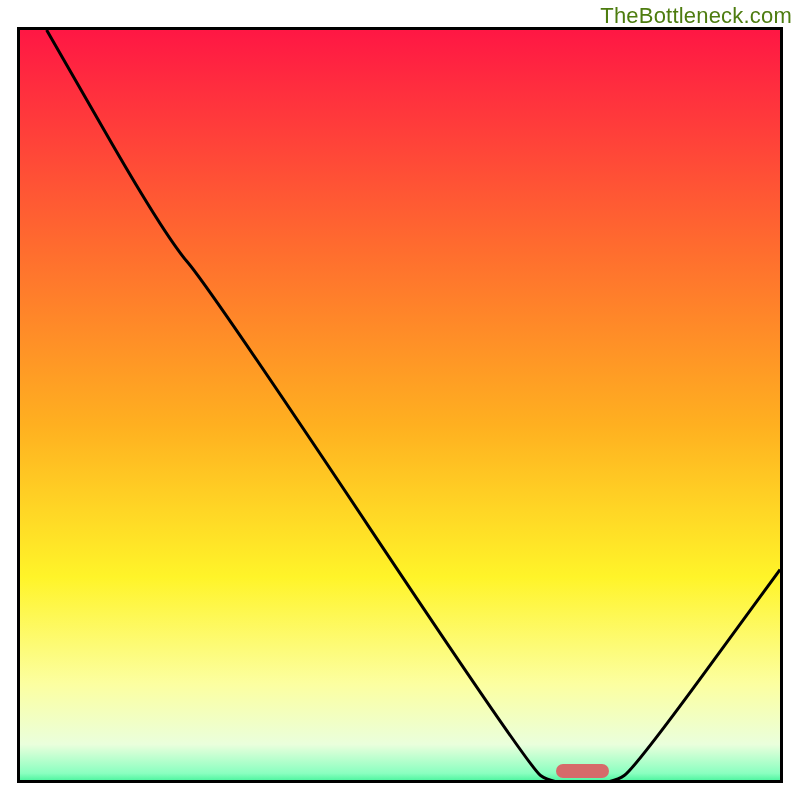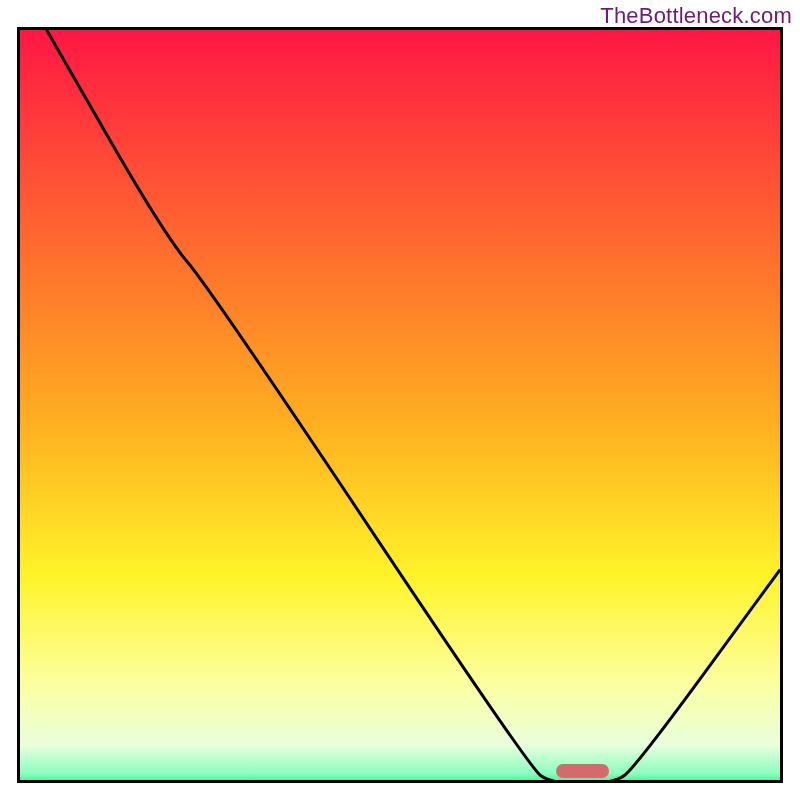--- a/index.html
+++ b/index.html
@@ -16,21 +16,21 @@
     width: 800px;
     height: 800px;
     box-sizing: border-box;
   }
   .watermark {
     position: absolute;
     top: 3px;
     right: 8px;
     font-size: 22px;
     font-weight: 500;
-    color: #701a75;
+    color: #4d7c0f;
     letter-spacing: 0.2px;
     z-index: 5;
   }
   .plot-box {
     position: absolute;
     left: 17px;
     top: 27px;
     width: 766px;
     height: 756px;
     border: 3px solid #000000;

